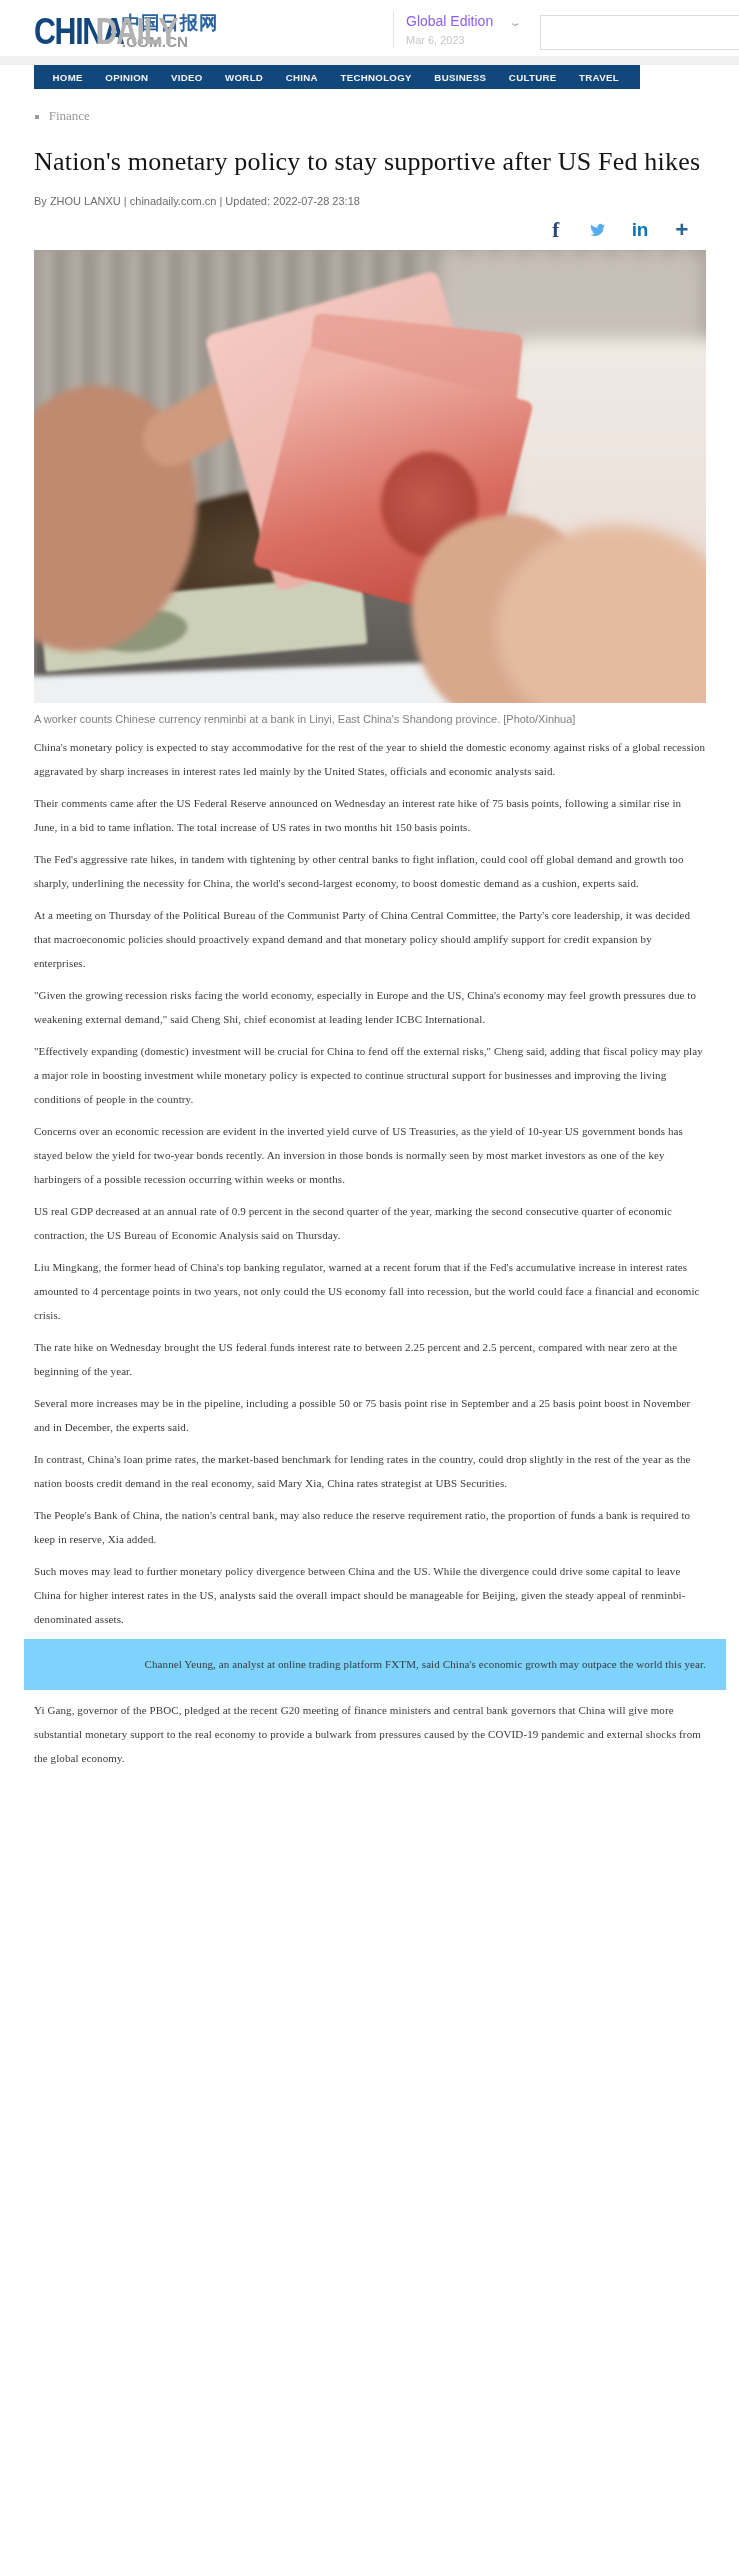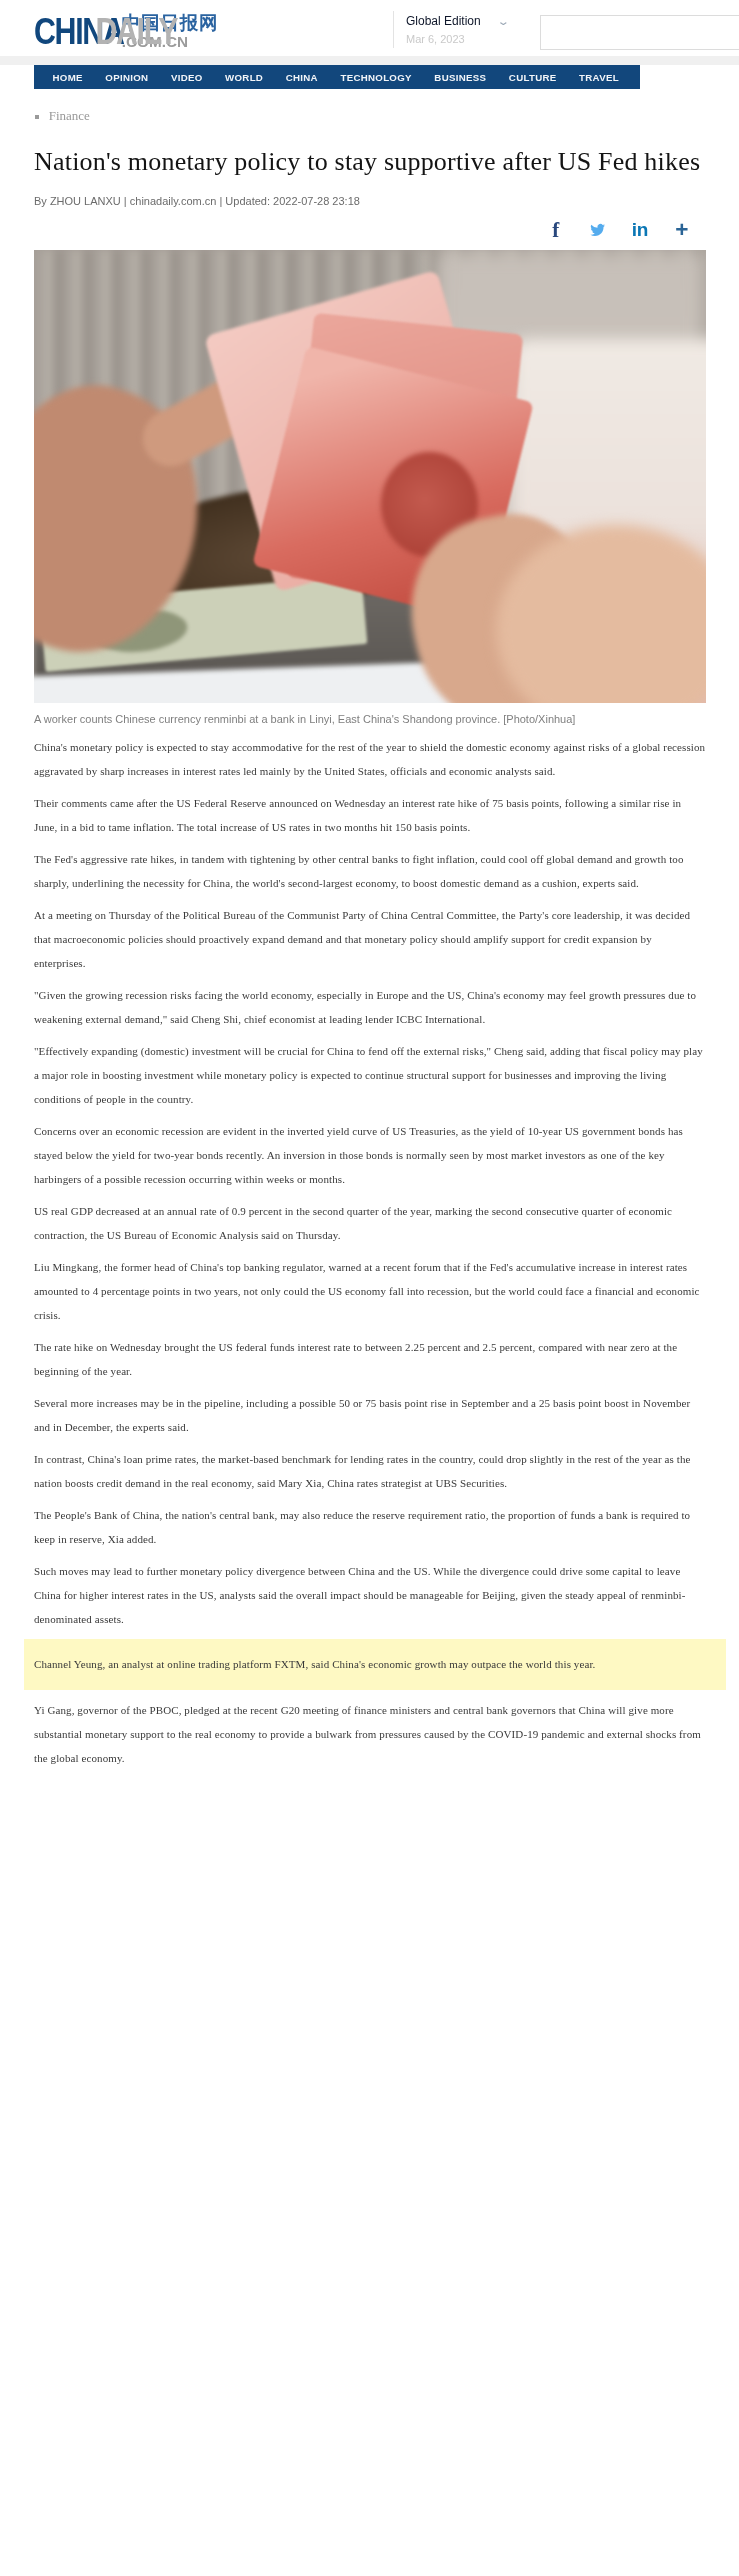--- a/index.html
+++ b/index.html
@@ -10,21 +10,21 @@
   
   header { position:relative; height:56px; background:#fff; }
   .logo { position:absolute; left:34px; top:11.3px; white-space:nowrap; cursor:pointer; }
   .logo-china { font-weight:bold; font-size:37px; color:#11477d; letter-spacing:-1.6px; display:inline-block; transform:scaleX(.82); transform-origin:left; }
   .logo-daily { font-weight:bold; font-size:37px; color:#b3b3b3; letter-spacing:-1.6px; display:inline-block; transform:scaleX(.82) translateX(-69px); }
   .logo-cn { display:inline-block; vertical-align:top; margin-left:-121px; line-height:1; }
   .logo-chinese { display:block; color:#2a63a0; font-weight:bold; font-size:18.5px; margin-top:2.4px; letter-spacing:0.8px; }
   .logo-domain { display:block; color:#9b9b9b; font-weight:bold; font-size:15.3px; letter-spacing:0; margin-top:1.6px; }
   .header-divider { position:absolute; left:393px; top:11.3px; width:0.8px; height:37px; background:#e3e3e3; }
   .edition { position:absolute; left:406px; top:13px; }
-  .edition-label { color:#0f172a; font-size:12px; display:inline-block; cursor:pointer; }
+  .edition-label { color:#8b5cf6; font-size:14px; display:inline-block; cursor:pointer; }
   .chevron-down { display:inline-block; margin-left:18px; color:#9aa7b5; font-size:10.5px; transform:scaleX(1.5); cursor:pointer; }
   .edition-date { color:#c9c9c9; font-size:11px; margin-top:4.8px; }
   .search { position:absolute; left:540px; top:14.5px; width:210px; height:35px; border:0.8px solid #dcdcdc; background:#fff; outline:none; font-size:12px; padding:0 8px; }
 
   .header-strip { width:739px; height:9px; background:#f0f0f0; }
 
   
   .topnav { position:relative; margin-left:34px; width:606px; height:24px; background:#12477c;
             display:flex; align-items:center; justify-content:space-between; padding:0 21px 0 18.5px; }
   .nav-item { color:#f2f5f9; font-size:9.7px; font-weight:bold; letter-spacing:0.3px; text-decoration:none; cursor:pointer; white-space:nowrap; }
@@ -66,21 +66,21 @@
   .ph-portrait { left:347px; top:202px; width:97px; height:105px; border-radius:50%; background:radial-gradient(circle at 45% 45%,#c35a4e,#a63a30); filter:blur(2.4px); }
   .ph-rings { left:379px; top:323px; width:73px; height:89px; border-radius:11.3px; background:radial-gradient(circle at 50% 30%,#4d6ea8 9.7px,transparent 10.5px),radial-gradient(circle at 50% 70%,#4d6ea8 9.7px,transparent 10.5px); filter:blur(1.6px); }
   .ph-hand-right { left:379px; top:266px; width:185px; height:210px; border-radius:50% 45% 55% 50%; background:#d8a88c; transform:rotate(-12deg); filter:blur(3.2px); }
   .ph-arm { right:-32px; bottom:-32px; width:242px; height:210px; border-radius:50%; background:#e4bb9f; filter:blur(6.5px); }
 
   .caption { margin-top:7.3px; color:#7f7f7f; font-size:11px; line-height:1.5; width:564px; }
 
   
   .body { margin-top:4.8px; padding-bottom:3.2px; }
   .para { font-family:"Liberation Serif", serif; font-size:11px; line-height:24px; color:#3a3a3a; margin-top:8px; letter-spacing:0.1px; }
-  .para.highlight { background:#fef9c3; margin-left:-9.7px; margin-right:-20px; padding:13px 20px 13.7px 9.7px; }
+  .para.highlight { background:#7dd3fc; margin-left:-9.7px; margin-right:-20px; padding:13px 20px 13.7px 9.7px;text-align:right; }
 </style>
 </head>
 <body>
 
 <div class="page">
 
   <header>
     <div class="logo">
       <span class="logo-china">CHINA</span><span class="logo-daily">DAILY</span><span class="logo-cn"><span class="logo-chinese">中国日报网</span><span class="logo-domain">.COM.CN</span></span>
     </div>

